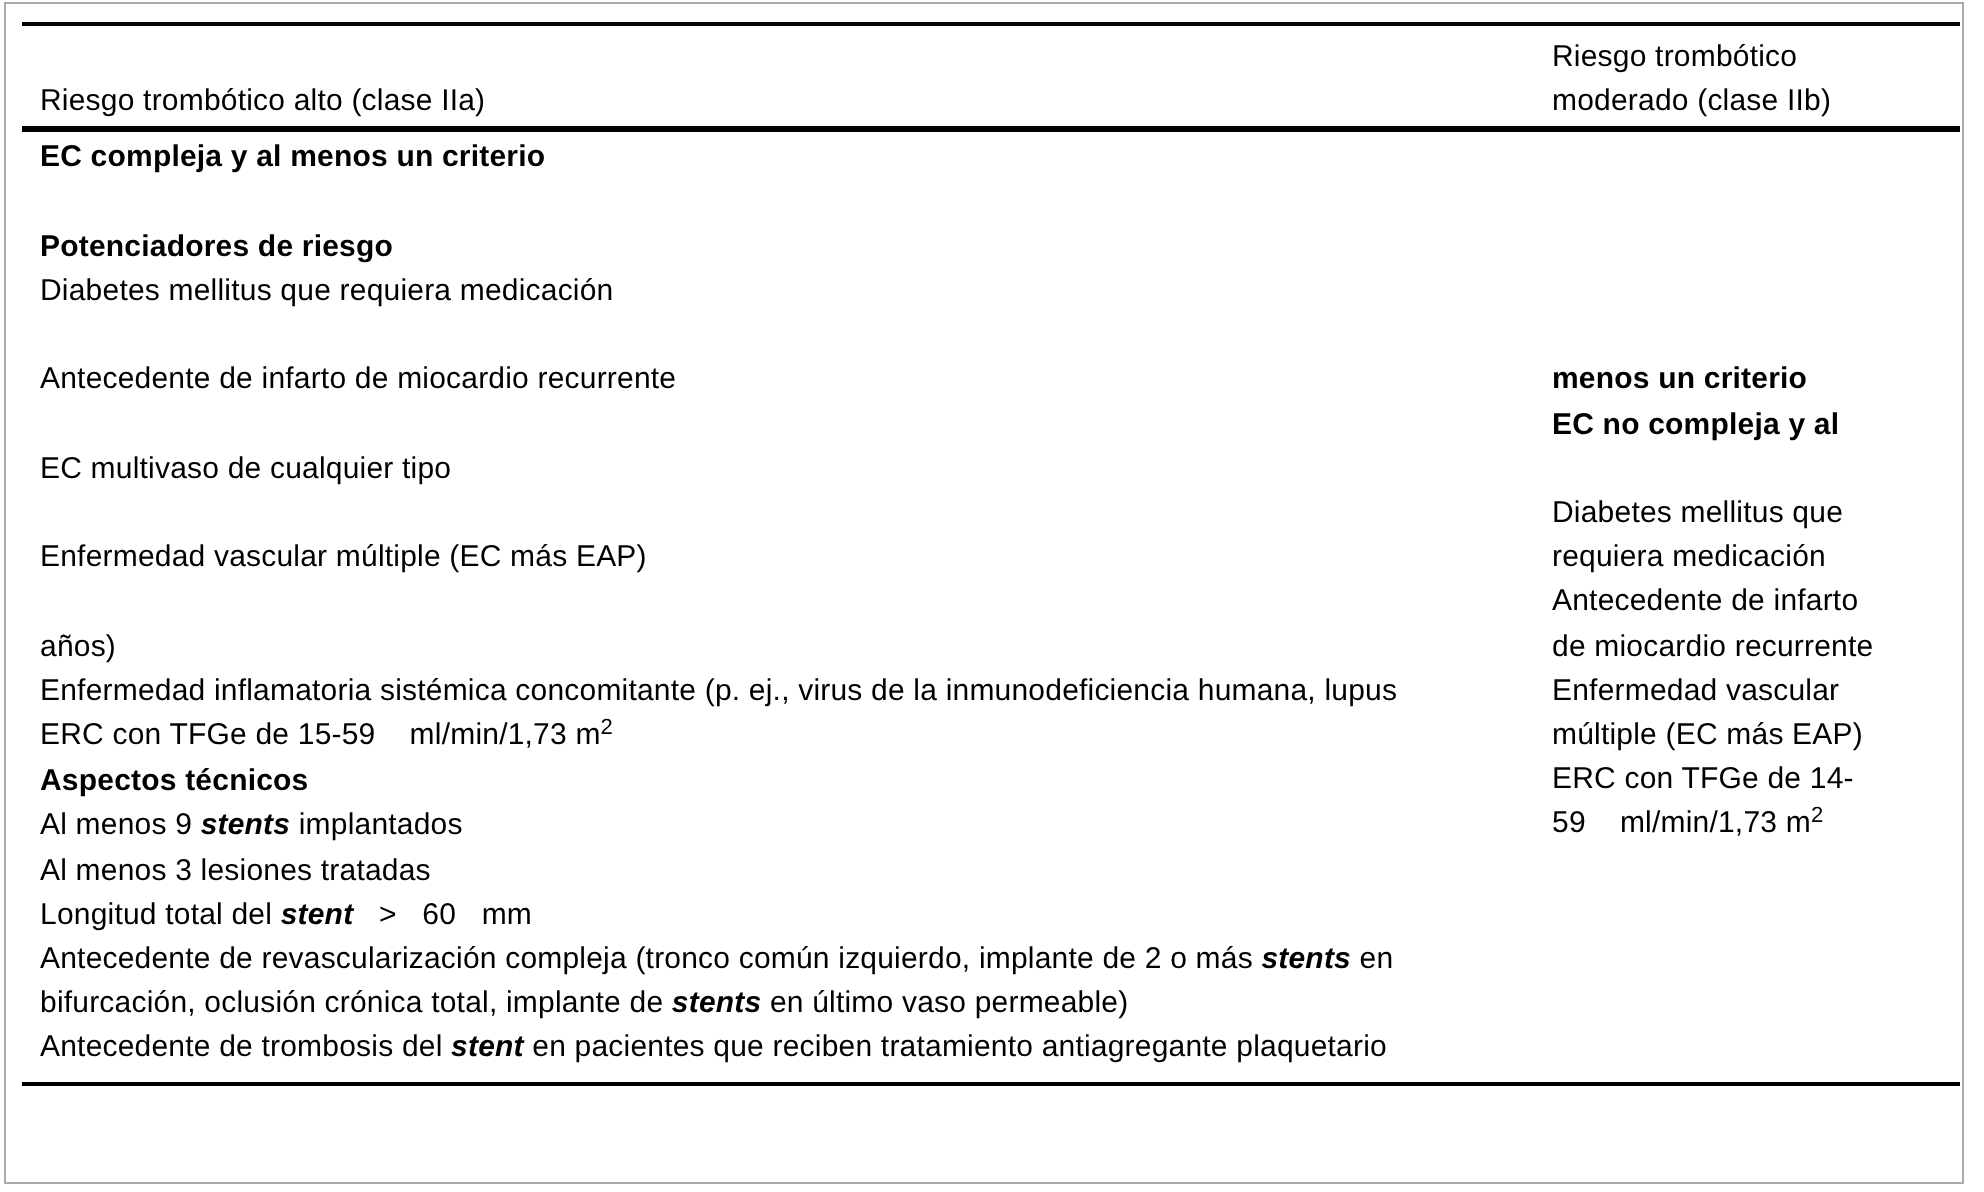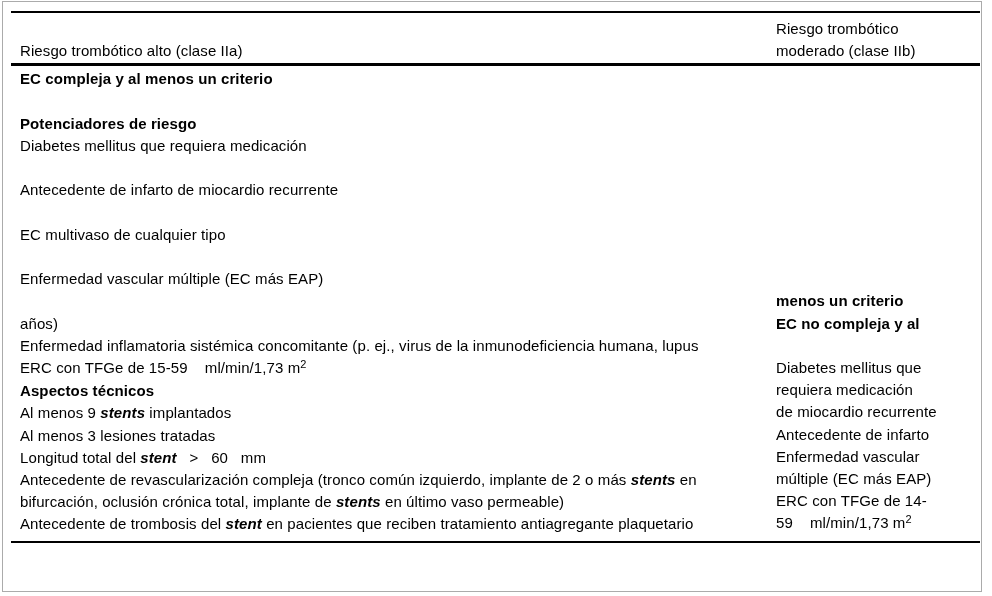--- a/index.html
+++ b/index.html
@@ -22,21 +22,21 @@
   .tbl{
     margin:9px 0 0 8px;width:969px;box-sizing:border-box;
     border-top:2px solid var(--rule);
   }
   .hrow{
     display:flex;align-items:flex-end;
     border-bottom:3px solid var(--rule);
     padding:5px 0 1px;
   }
   .brow{
-    display:flex;align-items:flex-end;
+    display:flex;align-items:center;
     padding:2px 0 5px;
     border-bottom:2px solid var(--rule);
   }
   .lcol{flex:0 0 765px;width:765px;padding-left:9px;box-sizing:border-box;}
   .rcol{flex:1;padding-right:4px;box-sizing:border-box;}
   .line{
     min-height:22.2px;line-height:22.2px;font-size:15px;
     white-space:nowrap;letter-spacing:0.1px;
   }
   .rcol .line{white-space:normal;}
@@ -90,22 +90,22 @@
             <div class="line"><span class="">Antecedente de trombosis del </span><span class="i ">stent</span><span class=""> en pacientes que reciben tratamiento antiagregante plaquetario</span></div>
           </div>
       </div>
       <div class="rcol">
         <div>
             <div class="line"><span class="b ">menos un criterio</span></div>
             <div class="line"><span class="b ">EC no compleja y al</span></div>
             <div class="line"></div>
             <div class="line"><span class="">Diabetes mellitus que</span></div>
             <div class="line"><span class="">requiera medicación</span></div>
+            <div class="line"><span class="">Antecedente de infarto</span></div>
             <div class="line"><span class="">de miocardio recurrente</span></div>
-            <div class="line"><span class="">Antecedente de infarto</span></div>
             <div class="line"><span class="">Enfermedad vascular</span></div>
             <div class="line"><span class="">múltiple (EC más EAP)</span></div>
             <div class="line"><span class="">ERC con TFGe de 14-</span></div>
             <div class="line"><span class="">59&nbsp;&nbsp;&nbsp;&nbsp;ml/min/1,73 m</span><span class="sup">2</span></div>
           </div>
       </div>
     </div>
 
   </div>
 </div>

